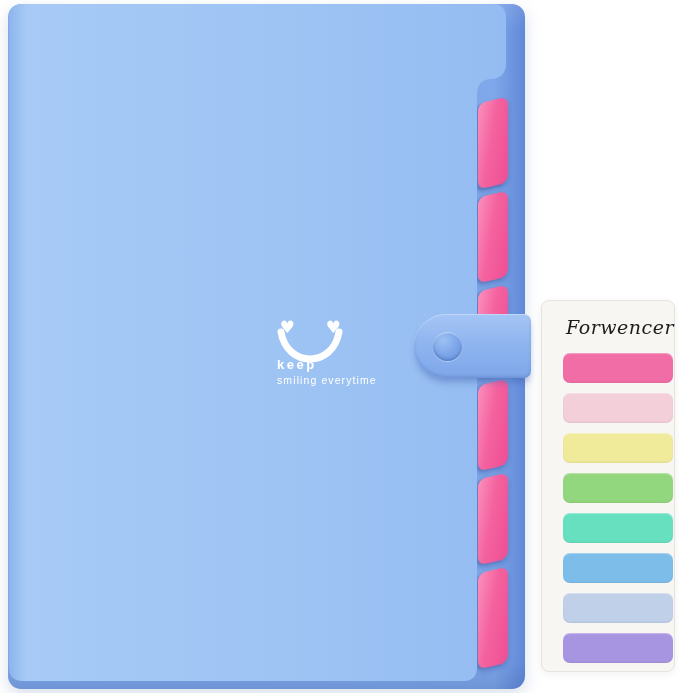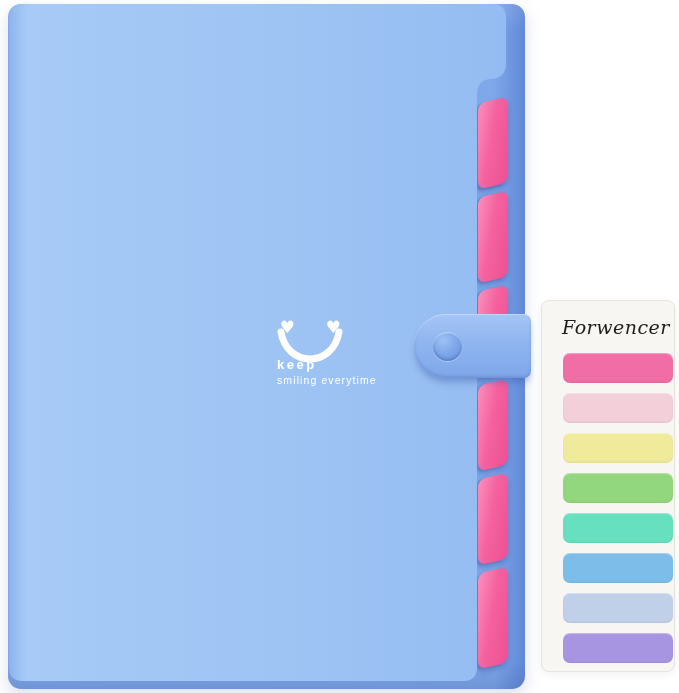--- a/index.html
+++ b/index.html
@@ -106,21 +106,21 @@
   
   .tab-card {
     position: absolute;
     left: 541px; top: 300px;
     width: 134px; height: 372px;
     box-sizing: border-box;
     background: var(--card-bg, #f8f6f2);
     border: 1px solid var(--card-border, #e6e3dd);
     border-radius: 8px;
     box-shadow: 0 2px 8px rgba(0,0,0,0.06);
-    text-align: left;
+    text-align: right;
     padding-left: 20px;
   }
   .brand-title {
     margin-top: 15px;
     height: 26px;
     font-family: "DejaVu Serif", serif;
     font-style: italic;
     font-size: 19px;
     color: #1d1d1d;
     letter-spacing: 0.5px;

